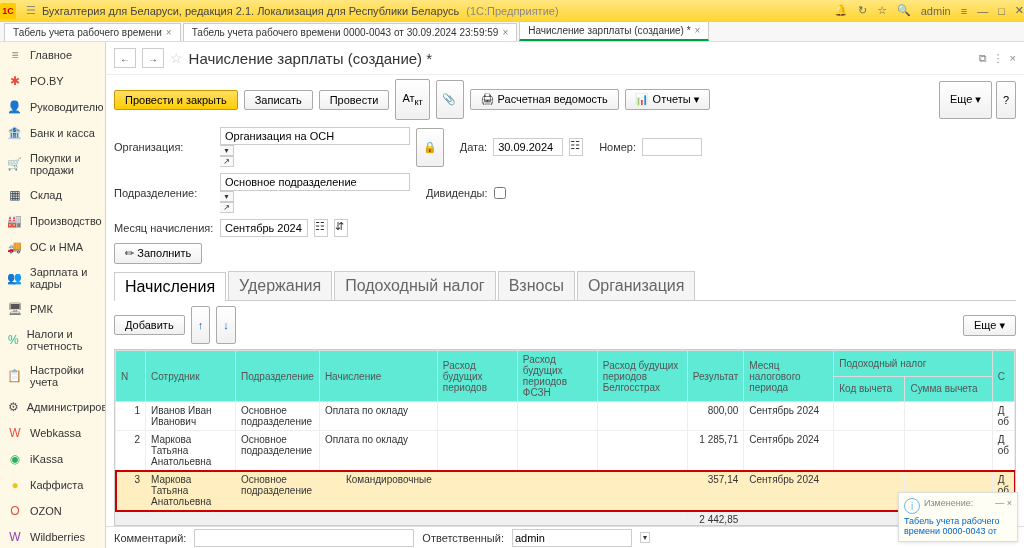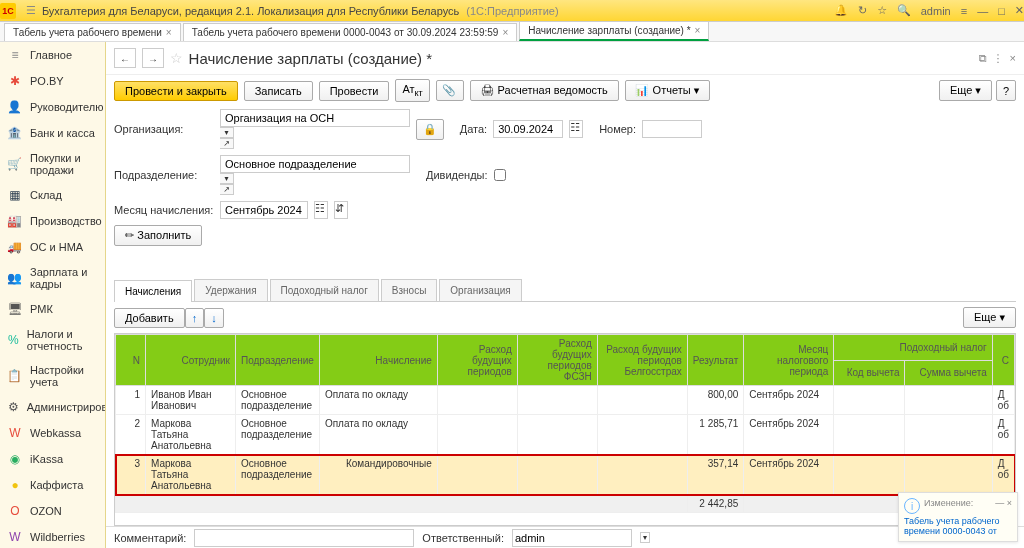--- a/index.html
+++ b/index.html
@@ -20,37 +20,37 @@
 .sideitem { display: flex; align-items: center; padding: 6px 8px; gap: 8px; cursor: pointer; color: #333; }
 .sideicon { width: 14px; height: 14px; display: inline-flex; align-items: center; justify-content: center; font-size: 12px; }
 .content { flex: 1; display: flex; flex-direction: column; overflow: hidden; }
 .docheader { padding: 6px 8px; display: flex; align-items: center; gap: 6px; border-bottom: 1px solid #eee; }
 .navbtn { width: 22px; height: 20px; border: 1px solid #ccc; background: #fff; display: inline-flex; align-items: center; justify-content: center; cursor: pointer; font-size: 10px; }
 .doctitle { font-size: 15px; font-weight: normal; color: #333; }
 .star { color: #ccc; font-size: 14px; }
 .toolbar { padding: 4px 8px; display: flex; align-items: center; gap: 6px; }
 .btn { padding: 3px 10px; border: 1px solid #aaa; background: linear-gradient(#fff, #f0f0f0); border-radius: 2px; cursor: pointer; font-size: 11px; }
 .btn.primary { background: linear-gradient(#ffe066, #ffcc00); border-color: #cc9900; }
-.btn.icon { padding: 3px 6px; }
+.btn.icon { padding: 12px 6px; }
 .toolbar .right { margin-left: auto; display: flex; gap: 4px; }
 .formrow { padding: 3px 8px; display: flex; align-items: center; gap: 6px; font-size: 11px; }
 .formrow label { width: 100px; color: #333; }
 .formrow input[type=text] { border: 1px solid #ccc; padding: 2px 4px; font-size: 11px; }
 .formrow .combo { display: flex; flex-direction: column; }
 .formrow .combo input { width: 190px; }
 .formrow .combo .cbtn { width: 14px; border: 1px solid #ccc; border-left: none; background: #f8f8f8; display: flex; align-items: center; justify-content: center; font-size: 8px; cursor: pointer; }
 .checkbox { width: 12px; height: 12px; }
 .tabstrip { display: flex; border-bottom: 1px solid #ccc; margin: 4px 8px 0 8px; }
-.tabstrip .t { padding: 5px 10px; border: 1px solid #ccc; border-bottom: none; background: #f5f5f5; cursor: pointer; font-size: 10px; margin-right: 2px; color: #666; margin-top: 26px; }
+.tabstrip .t { padding: 5px 10px; border: 1px solid #ccc; border-bottom: none; background: #f5f5f5; cursor: pointer; font-size: 16px; margin-right: 2px; color: #666; }
 .tabstrip .t.active { background: #fff; color: #000; position: relative; top: 1px; }
-.tablar { padding: 5px 8px; display: flex; align-items: center; }
+.tablar { padding: 5px 8px; display: flex; gap: 6px; align-items: center; }
 .tablar .right { margin-left: auto; }
 .grid { flex: 1; margin: 0 8px; border: 1px solid #ccc; overflow: auto; position: relative; }
 .grid table { border-collapse: collapse; width: 100%; font-size: 10px; }
-.grid th { border: 1px solid #ddd; padding: 3px 5px; background: #84cc16; text-align: right; font-weight: normal; color: #555; font-size: 10px; }
+.grid th { border: 1px solid #ddd; padding: 3px 5px; background: #5eead4; text-align: left; font-weight: normal; color: #555; font-size: 10px; }
 .grid td { border: 1px solid #eee; padding: 3px 5px; vertical-align: top; }
 .grid tr.sel td { background: #ffefc0; }
 .grid tr.sel { outline: 2px solid #c00; outline-offset: -1px; }
 .grid td.num { text-align: right; }
 .grid td.editcell { background: #ffcc66; padding-left: 26px; }
 .footer { height: 22px; border-top: 1px solid #ddd; padding: 0 8px; display: flex; align-items: center; gap: 8px; font-size: 11px; }
 .footer input { border: 1px solid #ccc; padding: 2px; font-size: 11px; }
 .totalsrow td { background: #f0f0f0 !important; font-weight: normal; }
 .notification { position: absolute; bottom: 6px; right: 6px; width: 120px; background: #fffef5; border: 1px solid #ddd; padding: 5px; font-size: 9px; box-shadow: 0 1px 3px rgba(0,0,0,0.1); }
 .notification .ntitle { color: #888; margin-bottom: 2px; display: flex; justify-content: space-between; }

